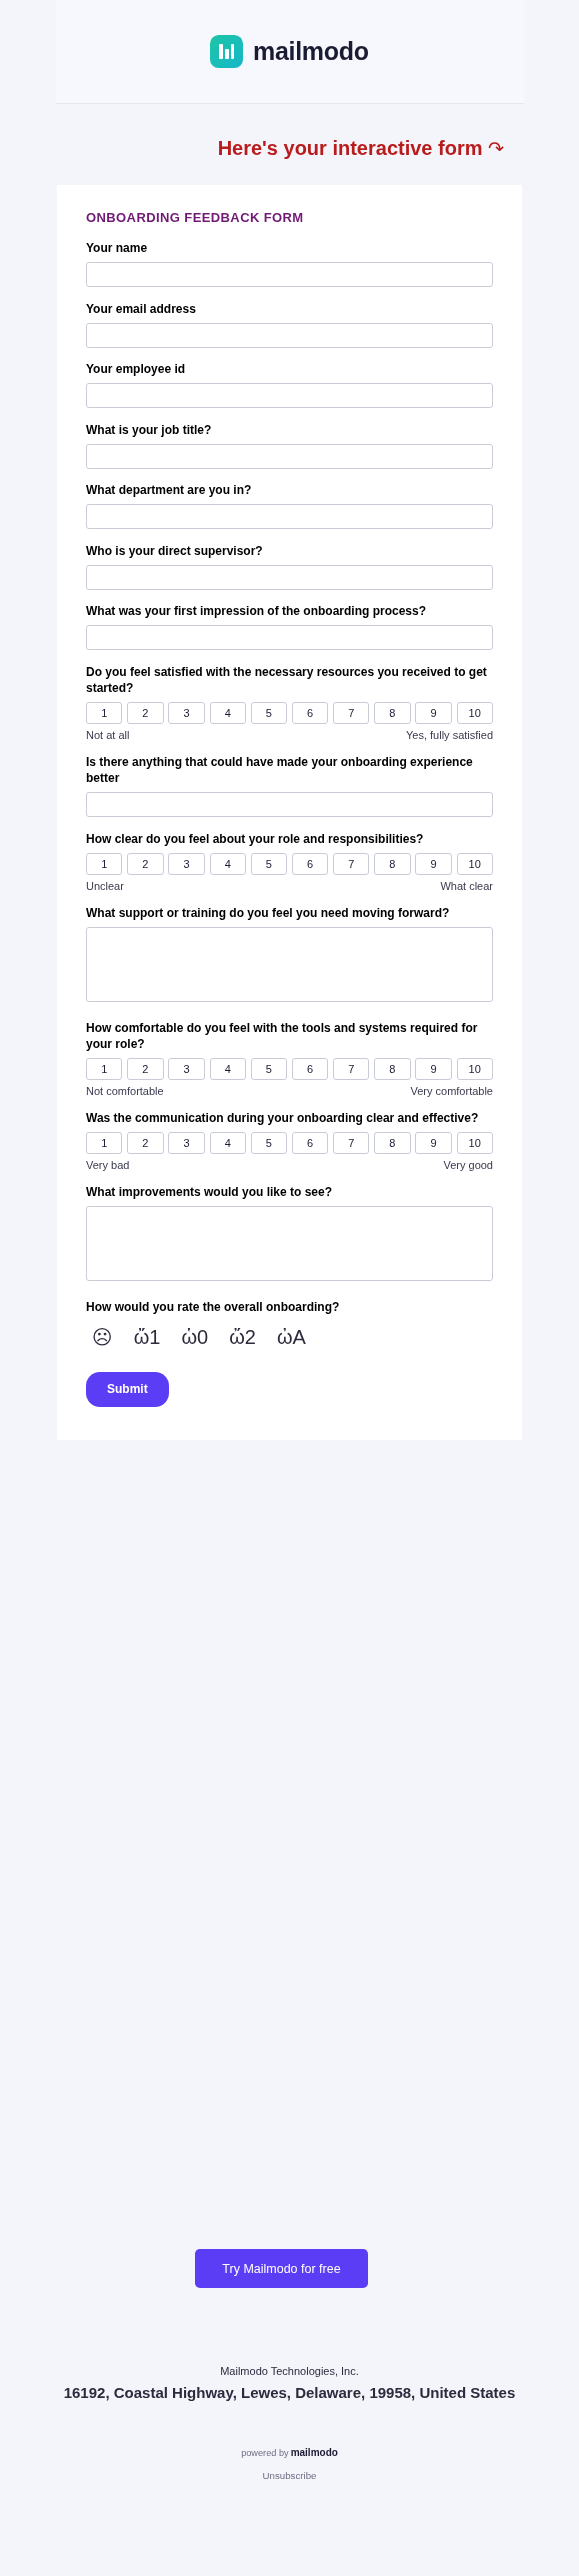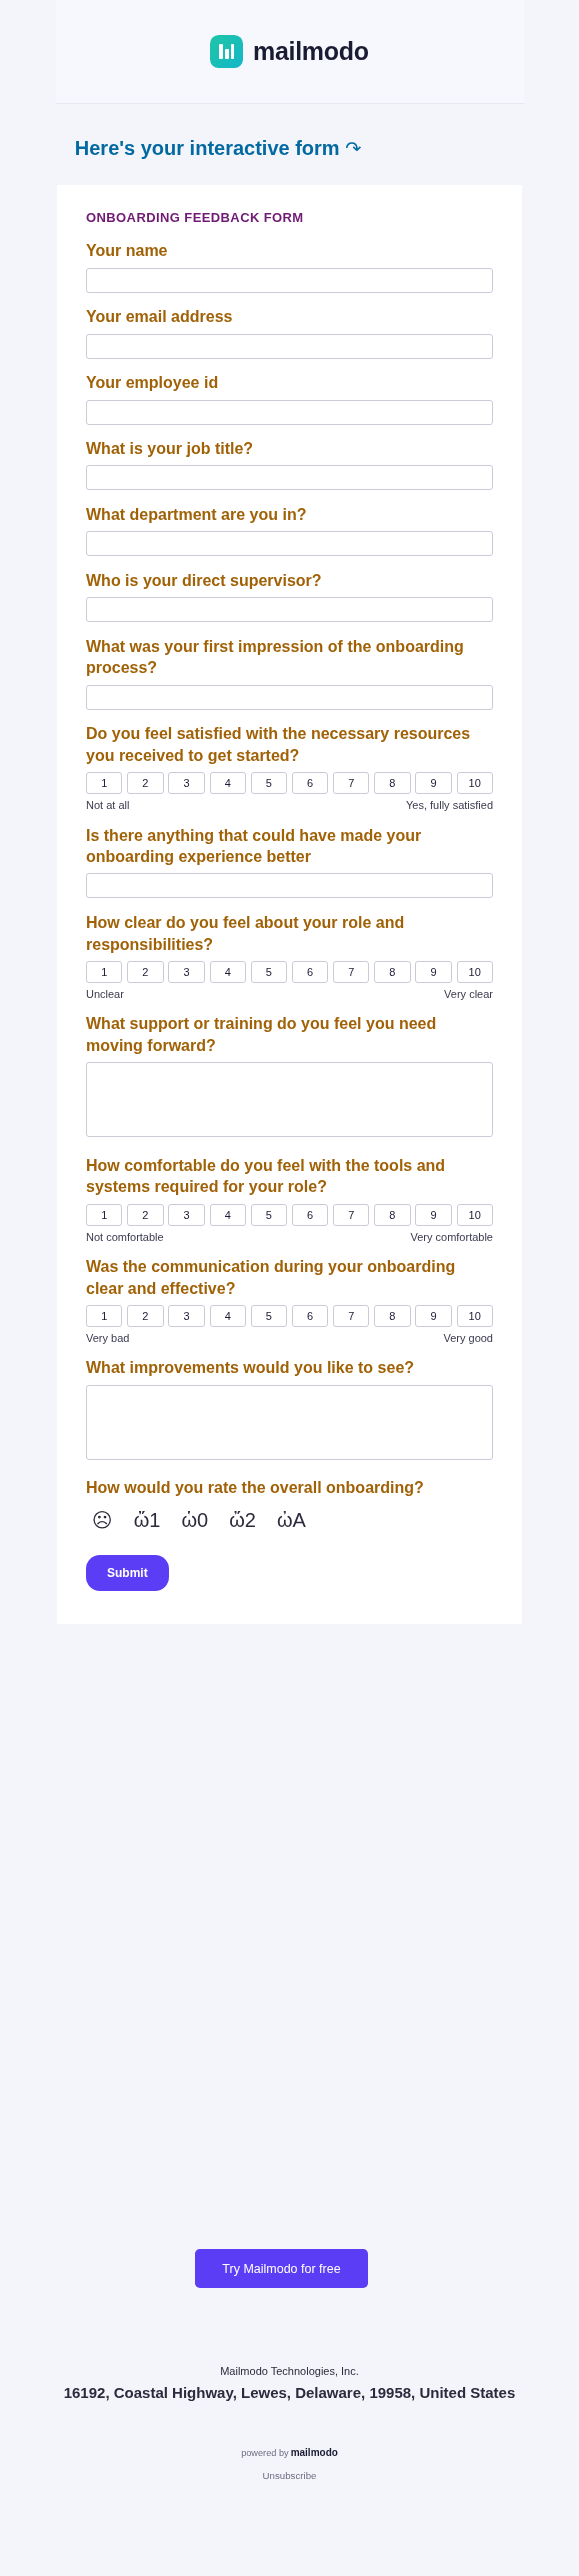--- a/index.html
+++ b/index.html
@@ -55,24 +55,24 @@
   .brand-mark .bars i:nth-child(2) { height: 9.7px; }
   .brand-mark .bars i:nth-child(3) { height: 14.5px; }
   .brand-name {
     font-size: 25px;
     font-weight: bold;
     color: #1b1b34;
     letter-spacing: -0.3px;
   }
   
   .headline {
-    text-align: left;
+    text-align: right;
     font-size: 20px;
     font-weight: bold;
-    color: #0369a1;
+    color: #b91c1c;
     padding: 33px 19.3px 25px 19.3px;
   }
   .headline .arrow {
     font-weight: normal;
     font-size: 19.3px;
   }
   
   .card {
     width: 465px;
     margin: 0 auto;
@@ -80,23 +80,23 @@
     padding: 25px 29px 33px 29px;
   }
   .form-title {
     color: #701a75;
     font-size: 13px;
     font-weight: bold;
     letter-spacing: 0.4px;
     margin-bottom: 15.4px;
   }
   .q-label {
-    font-size: 16px;
-    font-weight: bold;
-    color: #a16207;
+    font-size: 12px;
+    font-weight: bold;
+    color: #000000;
     line-height: 1.35;
     margin: 13.5px 0 5.8px 0;
   }
   .q-label:first-of-type { margin-top: 0; }
   .text-input {
     width: 100%;
     height: 25px;
     border: 1px solid #c9cbd6;
     border-radius: 2.9px;
     background: #ffffff;
@@ -315,21 +315,21 @@
       <div class="scale-box">4</div>
       <div class="scale-box">5</div>
       <div class="scale-box">6</div>
       <div class="scale-box">7</div>
       <div class="scale-box">8</div>
       <div class="scale-box">9</div>
       <div class="scale-box">10</div>
     </div>
     <div class="scale-legend">
       <span>Unclear</span>
-      <span>Very clear</span>
+      <span>What clear</span>
     </div>
 
     
     <div class="q-label">What support or training do you feel you need moving forward?</div>
     <textarea class="text-area tall" placeholder="" style=""></textarea>
 
     
     <div class="q-label">How comfortable do you feel with the tools and systems required for your role?</div>
     <div class="scale">
       <div class="scale-box">1</div>

